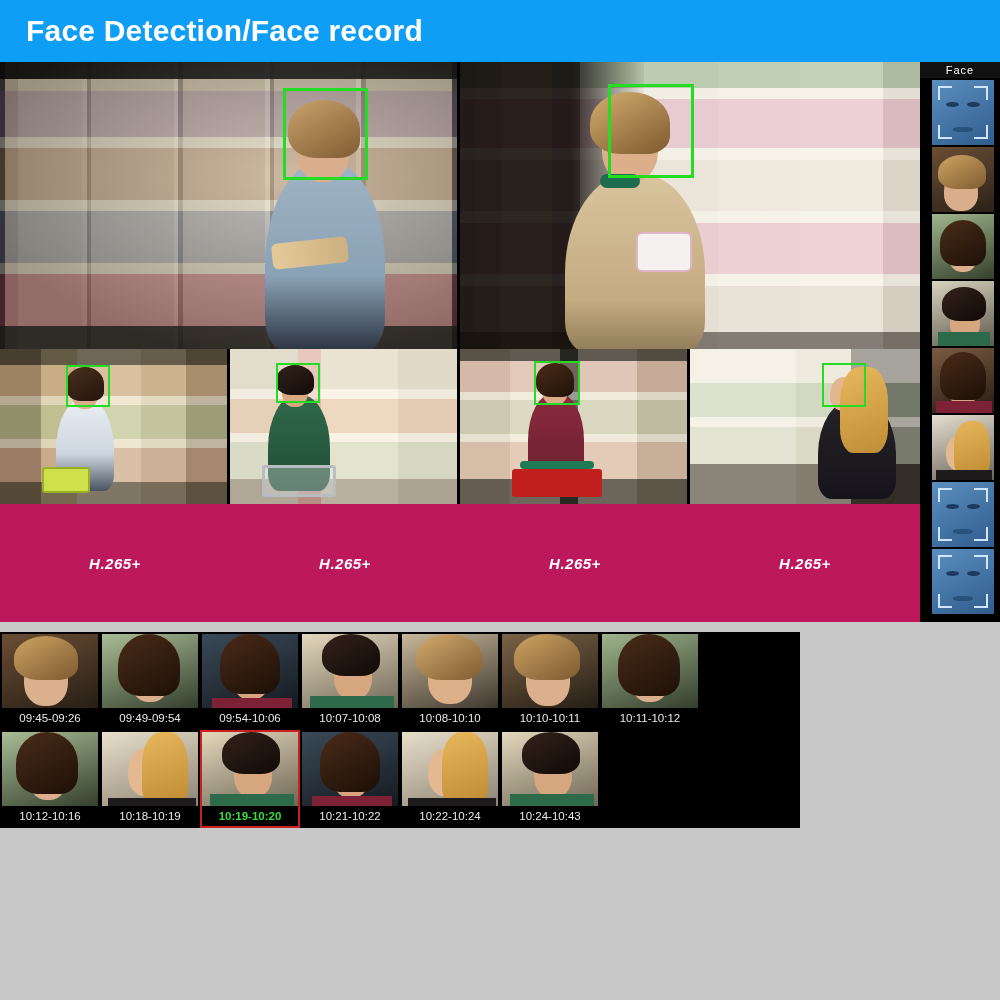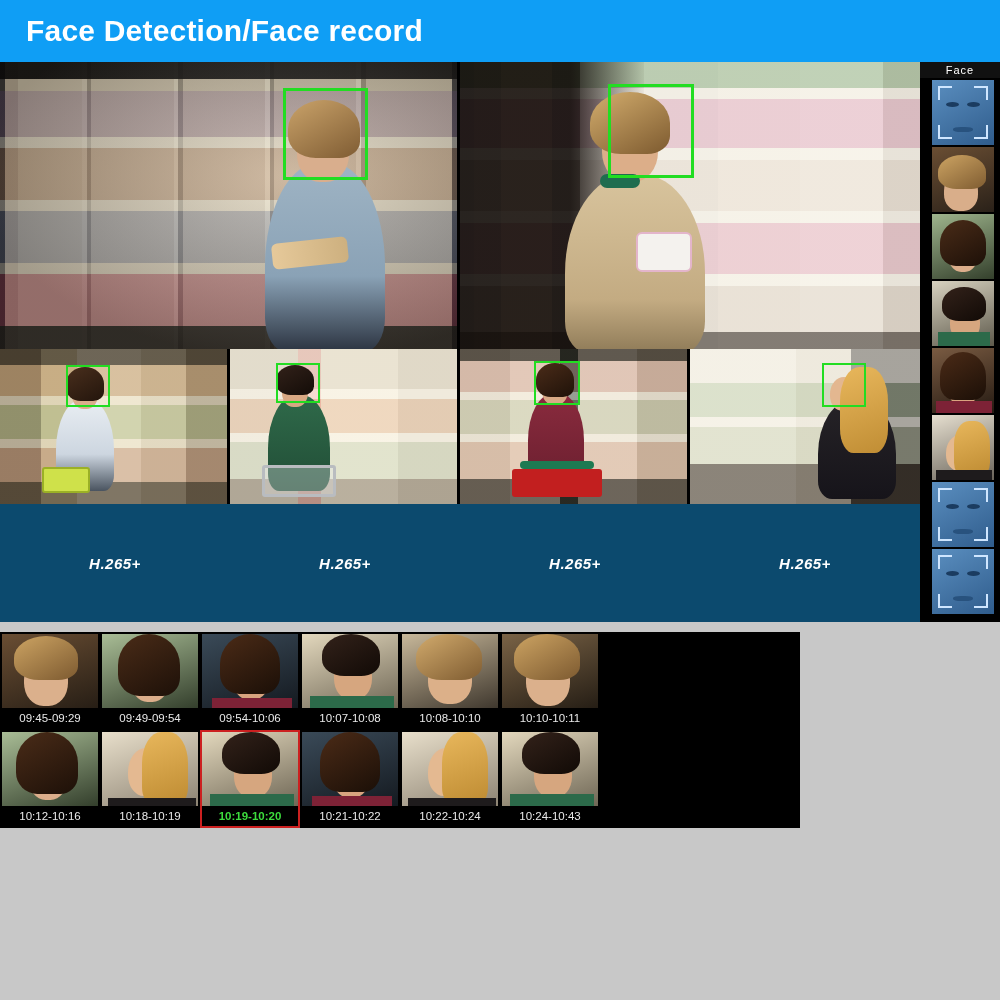--- a/index.html
+++ b/index.html
@@ -26,21 +26,21 @@
   .facebox { position:absolute; border:3px solid #22dd22; }
   .bottom .facebox { border-width:2px; }
 
   
   .shelfbg { position:absolute; inset:0; }
   .person { position:absolute; border-radius:46% 46% 18% 18%/55% 55% 18% 18%; }
   .head   { position:absolute; border-radius:50% 50% 44% 44%; }
   .hair   { position:absolute; border-radius:52% 52% 30% 40%; }
 
   #h265row { position:absolute; left:0; top:442px; width:920px; height:118px;
-    background:#0c4a6e; display:flex; align-items:center; }
+    background:#be185d; display:flex; align-items:center; }
   #h265row .tag { flex:1; text-align:center; color:#fff; font-size:15px;
     font-weight:bold; font-style:italic; font-family:"Liberation Sans",sans-serif;
     letter-spacing:.5px; }
 
   
   #facepanel { width:80px; height:560px; background:#000; position:relative; }
   #facepanel .fp-head { height:16px; background:#111; color:#fff; font-size:11px;
     text-align:center; line-height:16px; letter-spacing:1px; }
   .fitem { width:62px; height:65px; margin:2px auto 2px 12px; position:relative; overflow:hidden; }
   .fitem.scan { background:#3d6e9e; }
@@ -296,21 +296,21 @@
 
 <div id="lower">
 
   <div id="thumbstrip">
     <div class="trow">
       <div class="tcell">
         <div class="timg" style="background:linear-gradient(160deg,#6a4e33,#241c14);">
           <div style="position:absolute;left:22px;top:20px;width:44px;height:52px;border-radius:50% 50% 44% 44%;background:#dbb08c;"></div>
           <div style="position:absolute;left:12px;top:2px;width:64px;height:44px;border-radius:52% 52% 32% 40%;background:linear-gradient(150deg,#cda463,#7d5a30);"></div>
         </div>
-        <div class="tlabel">09:45-09:29</div>
+        <div class="tlabel">09:45-09:26</div>
       </div>
       <div class="tcell">
         <div class="timg" style="background:linear-gradient(160deg,#a9bd96,#2f3a28);">
           <div style="position:absolute;left:28px;top:16px;width:40px;height:52px;border-radius:50% 50% 44% 44%;background:#dcae8b;"></div>
           <div style="position:absolute;left:16px;top:0;width:62px;height:62px;border-radius:52% 52% 30% 36%;background:linear-gradient(150deg,#4a2c18,#1d1008);"></div>
         </div>
         <div class="tlabel">09:49-09:54</div>
       </div>
       <div class="tcell">
         <div class="timg" style="background:linear-gradient(160deg,#3a4a58,#13181e);">
@@ -334,20 +334,27 @@
           <div style="position:absolute;left:14px;top:0;width:66px;height:46px;border-radius:52% 52% 32% 40%;background:linear-gradient(150deg,#d2ab6d,#7f5c31);"></div>
         </div>
         <div class="tlabel">10:08-10:10</div>
       </div>
       <div class="tcell">
         <div class="timg" style="background:linear-gradient(160deg,#7a6346,#221b13);">
           <div style="position:absolute;left:24px;top:20px;width:44px;height:52px;border-radius:50% 50% 44% 44%;background:#dbb08c;"></div>
           <div style="position:absolute;left:12px;top:0;width:66px;height:46px;border-radius:52% 52% 32% 40%;background:linear-gradient(150deg,#cda463,#7d5a30);"></div>
         </div>
         <div class="tlabel">10:10-10:11</div>
+      </div>
+      <div class="tcell">
+        <div class="timg" style="background:linear-gradient(160deg,#9fb58d,#2f3a28);">
+          <div style="position:absolute;left:28px;top:16px;width:40px;height:52px;border-radius:50% 50% 44% 44%;background:#dcae8b;"></div>
+          <div style="position:absolute;left:16px;top:0;width:62px;height:62px;border-radius:52% 52% 30% 36%;background:linear-gradient(150deg,#4a2c18,#1d1008);"></div>
+        </div>
+        <div class="tlabel">10:11-10:12</div>
       </div>
     </div>
 
     <div class="trow">
       <div class="tcell">
         <div class="timg" style="background:linear-gradient(160deg,#a9bd96,#2f3a28);">
           <div style="position:absolute;left:26px;top:16px;width:40px;height:52px;border-radius:50% 50% 44% 44%;background:#dcae8b;"></div>
           <div style="position:absolute;left:14px;top:0;width:62px;height:62px;border-radius:52% 52% 30% 36%;background:linear-gradient(150deg,#4a2c18,#1d1008);"></div>
         </div>
         <div class="tlabel">10:12-10:16</div>

